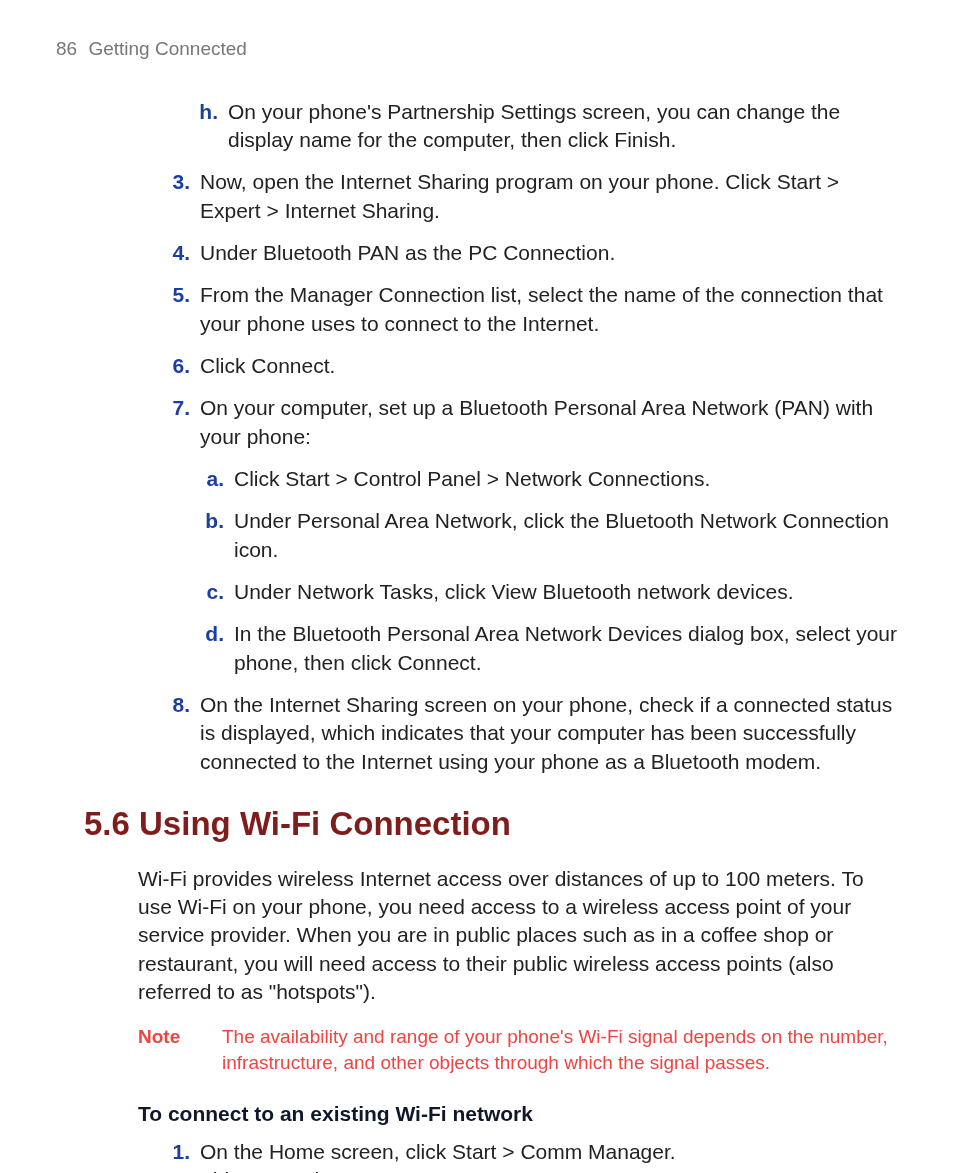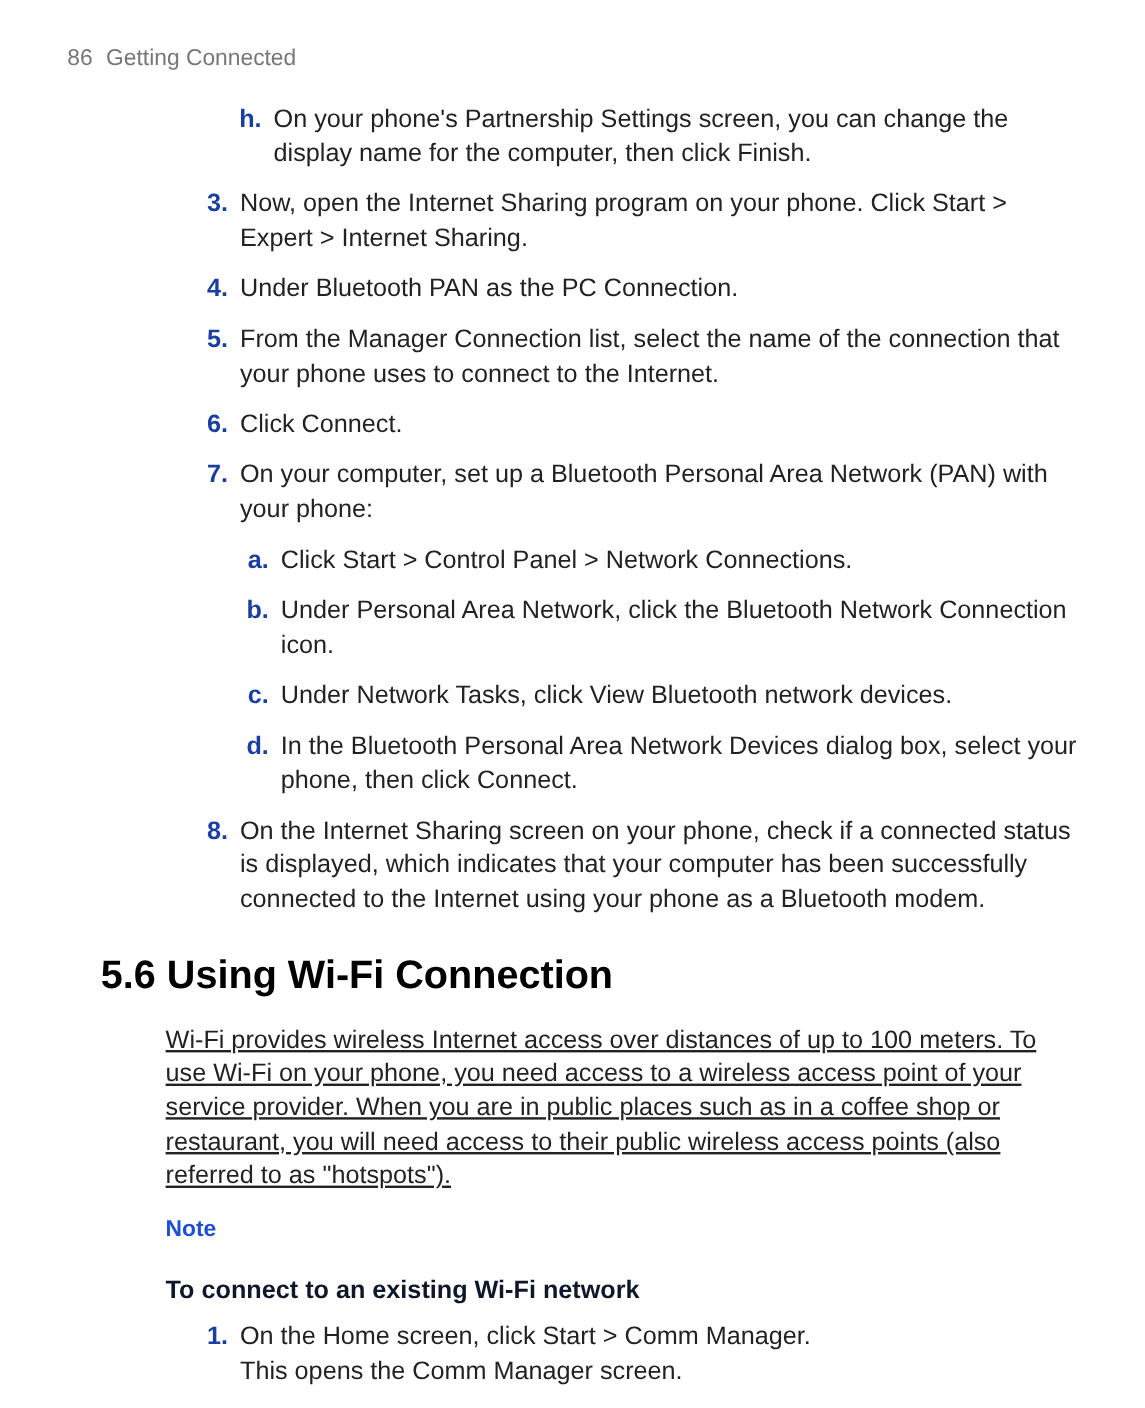--- a/index.html
+++ b/index.html
@@ -9,54 +9,53 @@
     padding: 36px 56px 60px 56px;
     width: 954px;
     box-sizing: border-box;
     font-size: 21px;
     line-height: 1.35;
     background: #fff;
   }
   .header {
     color: #777;
     font-size: 19px;
-    margin-bottom: 24px;
+    margin-bottom: 36px;
   }
   .header .pnum { margin-right: 6px; }
   .bold { font-weight: 400; }
   .list-item {
     display: flex;
     margin-bottom: 14px;
   }
   .marker {
     color: #1a3fa0;
     font-weight: 700;
     min-width: 26px;
     text-align: right;
     margin-right: 10px;
     flex-shrink: 0;
   }
   .content { flex: 1; }
   .indent-2h { margin-left: 136px; }
   .indent-3  { margin-left: 108px; }
   .indent-7sub { margin-left: 142px; }
   .section-heading {
-    color: #000000;
+    color: #7f1d1d;
     font-weight: 700;
     font-size: 33px;
     margin: 26px 0 18px 28px;
   }
   .body-para {
     margin: 0 0 18px 82px;
-    text-decoration: underline;
   }
   .note-row {
     display: flex;
     margin: 0 0 24px 82px;
-    color: #1d4ed8;
+    color: #ef4444;
     font-size: 19px;
   }
   .note-label {
     font-weight: 700;
     min-width: 84px;
     flex-shrink: 0;
   }
   .subheading {
     color: #0f172a;
     font-weight: 700;
@@ -144,20 +143,21 @@
   <div class="marker">8.</div>
   <div class="content">On the Internet Sharing screen on your phone, check if a connected status is displayed, which indicates that your computer has been successfully connected to the Internet using your phone as a Bluetooth modem.</div>
 </div>
 
 <h2 class="section-heading">5.6 Using Wi-Fi Connection</h2>
 
 <p class="body-para">Wi-Fi provides wireless Internet access over distances of up to 100 meters. To use Wi-Fi on your phone, you need access to a wireless access point of your service provider. When you are in public places such as in a coffee shop or restaurant, you will need access to their public wireless access points (also referred to as "hotspots").</p>
 
 <div class="note-row">
   <div class="note-label">Note</div>
+  <div>The availability and range of your phone's Wi-Fi signal depends on the number, infrastructure, and other objects through which the signal passes.</div>
 </div>
 
 <div class="subheading">To connect to an existing Wi-Fi network</div>
 
 <div class="list-item step1">
   <div class="marker">1.</div>
   <div class="content">
     <span>On the Home screen, click </span><span class="bold">Start</span><span> &gt; </span><span class="bold">Comm Manager</span><span>.</span><br>
     <span>This opens the Comm Manager screen.</span>
   </div>

